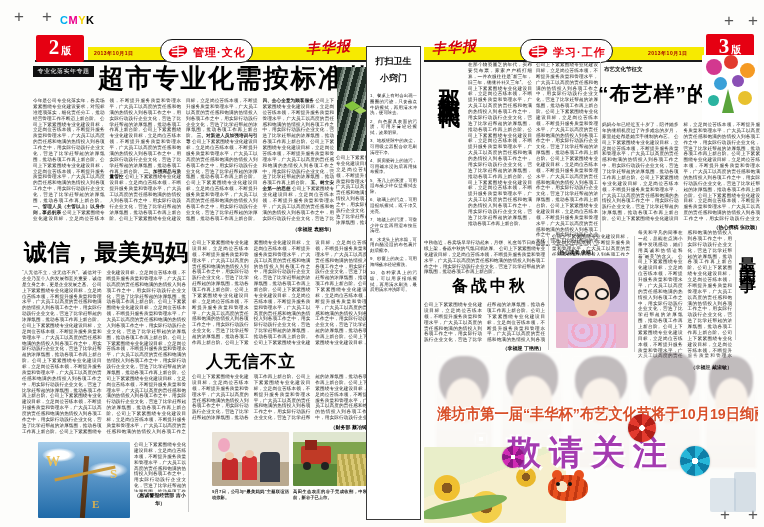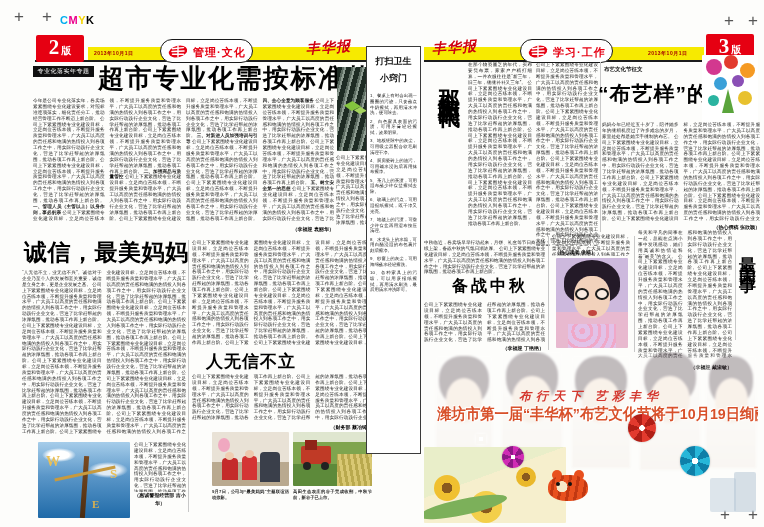--- a/index.html
+++ b/index.html
@@ -140,21 +140,21 @@
 <div class="photo" style="left:293px;top:432px;width:79px;height:54px;background:linear-gradient(180deg,#dfe6cf 0 18%,#7fa54e 18% 60%,#5d8a3a 60% 100%)">
   <span class="abs" style="left:8px;top:14px;width:30px;height:18px;background:#c03a26;border-radius:2px"></span>
   <span class="abs" style="left:12px;top:8px;width:12px;height:10px;background:#8f2418"></span>
   <span class="abs" style="left:10px;top:30px;width:8px;height:8px;background:#222;border-radius:50%"></span>
   <span class="abs" style="left:28px;top:30px;width:8px;height:8px;background:#222;border-radius:50%"></span>
   <span class="abs" style="left:44px;top:22px;width:35px;height:32px;background:repeating-linear-gradient(80deg,#d9c873 0 3px,#b9a94e 3px 6px)"></span>
 </div>
 <div class="cap" style="left:212px;top:489px;width:77px;height:18px">9月7日，公司与“最美妈妈”主题联谊活动掠影。</div>
 <div class="cap" style="left:293px;top:489px;width:79px;height:18px">高田生态农庄的谷子完成收割，中秋节前，新谷子已上市。</div>
 
-<div class="tipsbox" style="left:366px;top:46px;width:55px;height:408px">
+<div class="tipsbox" style="left:366px;top:46px;width:55px;height:474px">
   <div class="tipstitle">打扫卫生</div>
   <div class="tipstitle" style="margin-bottom:6px">小窍门</div>
   <div>
       <div class="tip">1、餐桌上有时会出现一圈圈的污迹，只要蘸点牛奶擦拭，再用清水冲洗，便可除去。</div>
       <div class="tip">2、白色家具表面的污渍，可用牙膏轻轻擦拭，效果明显。</div>
       <div class="tip">3、地板缝隙中的灰尘，可用吸尘器配合软毛刷清理干净。</div>
       <div class="tip">4、厨房瓷砖上的油污，可用碱水浸泡后再用抹布擦净。</div>
       <div class="tip">5、茶几上的茶渍，可用湿布蘸少许食盐擦拭去除。</div>
       <div class="tip">6、玻璃上的污点，可用湿报纸擦拭，既干净又光亮。</div>
       <div class="tip">7、地毯上的污渍，可撒少许食盐再用湿布按压清理。</div>
@@ -270,22 +270,22 @@
   <div class="photo" style="left:0;top:95px;width:142px;height:76px;background:linear-gradient(160deg,#e9eec9 0 40%,#f6efcd 40% 100%)">
     <span class="abs" style="left:10px;top:28px;width:26px;height:26px;background:radial-gradient(circle,#8a5a1e 0 28%,#f0c030 29% 100%);border-radius:50%"></span>
     <span class="abs" style="left:46px;top:44px;width:32px;height:32px;background:radial-gradient(circle,#8a5a1e 0 28%,#f3cf4a 29% 100%);border-radius:50%"></span>
     <span class="abs" style="left:92px;top:20px;width:20px;height:20px;background:radial-gradient(circle,#8a5a1e 0 28%,#eab82a 29% 100%);border-radius:50%"></span>
     <span class="abs" style="left:-6px;top:52px;width:90px;height:16px;background:#7cb05a;border-radius:50%;transform:rotate(-12deg)"></span>
   </div>
 
   <span class="abs" style="left:286px;top:126px;width:26px;height:34px;background:#c3d2de;opacity:.55;border-radius:2px"></span>
   <span class="abs" style="left:310px;top:120px;width:22px;height:40px;background:#afc2d2;opacity:.5;border-radius:2px"></span>
 
-  <div class="banner-slogan" style="top:36px">布行天下 艺彩丰华</div>
   <div class="banner-line" style="top:52px">潍坊市第一届“丰华杯”布艺文化节将于10月19日绚丽启幕</div>
+  <div class="banner-cta" style="top:78px">敬请关注</div>
 
   <span class="flower" style="left:204px;top:62px;width:28px;height:28px;--a:#e23a2e;--b:#b01e16"></span>
   <span class="flower" style="left:78px;top:94px;width:22px;height:22px;--a:#cf2bb4;--b:#8e1787"></span>
   <span class="flower" style="left:256px;top:94px;width:30px;height:30px;--a:#27b6d8;--b:#0e7fa8"></span>
   <span class="abs" style="left:52px;top:82px;width:10px;height:10px;background:radial-gradient(circle,#fff 0 30%,transparent 31%);box-shadow:0 0 4px #fff"></span>
   <div class="abs" style="left:124px;top:118px;width:44px;height:32px">
     <span class="abs" style="left:4px;top:0;width:10px;height:10px;background:#e8501e;border-radius:50%"></span>
     <span class="abs" style="left:26px;top:0;width:10px;height:10px;background:#e8501e;border-radius:50%"></span>
     <span class="abs" style="left:0;top:5px;width:40px;height:26px;background:radial-gradient(circle at 35% 45%,#f6e8c8 0 18%,transparent 19%),repeating-linear-gradient(100deg,#e8501e 0 5px,#c23812 5px 8px);border-radius:45%"></span>
     <span class="abs" style="left:8px;top:12px;width:4px;height:4px;background:#111;border-radius:50%"></span>

